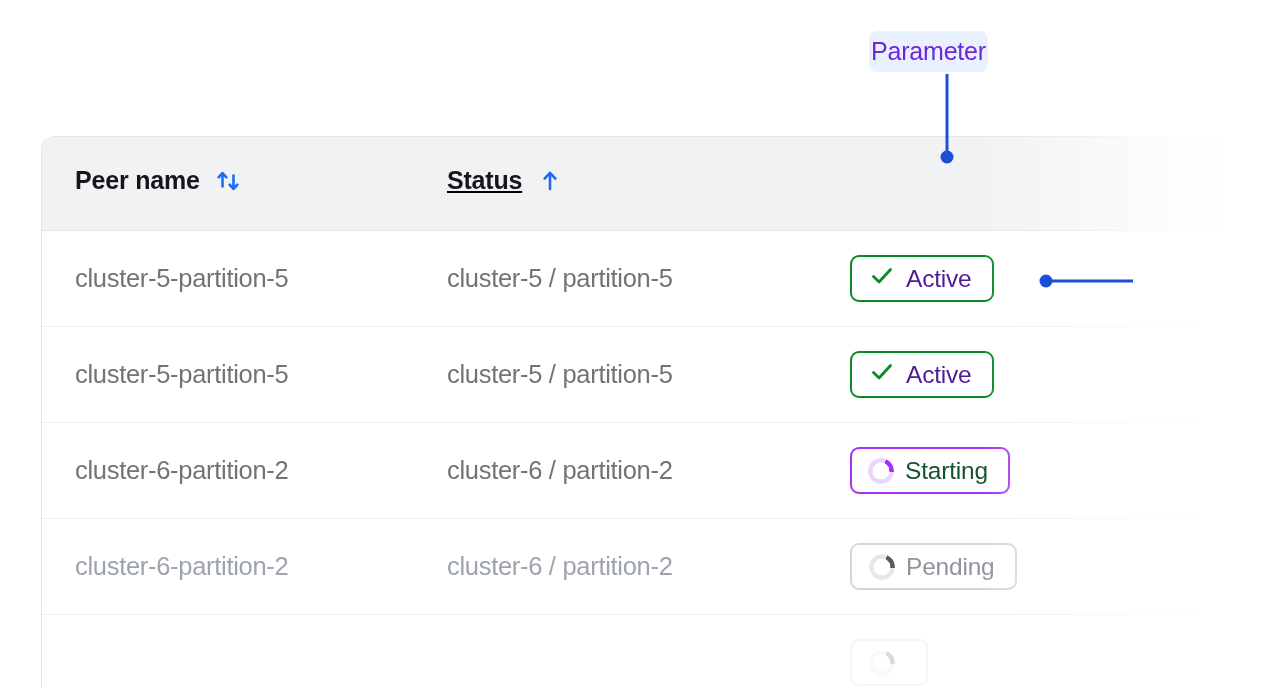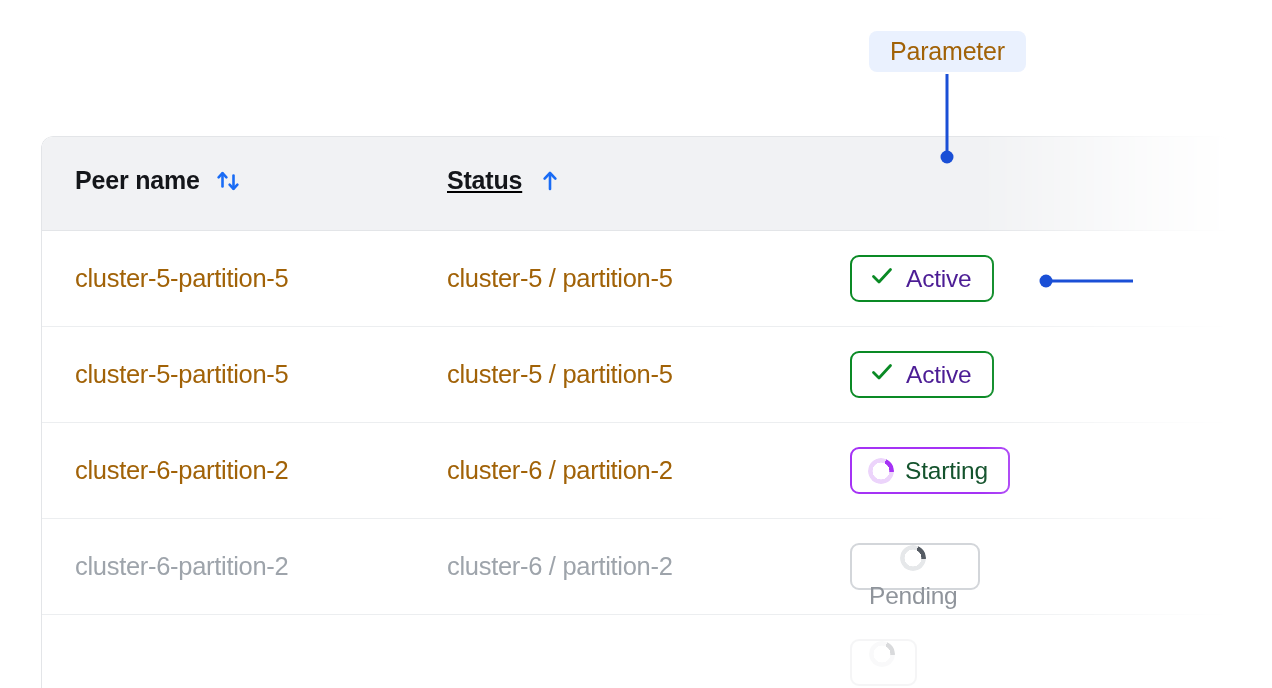--- a/index.html
+++ b/index.html
@@ -58,21 +58,21 @@
 
   .row {
     height: 96px;
     display: flex;
     align-items: center;
     border-bottom: 1px solid #eceef0;
     background: #fff;
   }
   .row .cell {
     font-size: 25.5px;
-    color: #a16207;
+    color: #737373;
     letter-spacing: -0.3px;
     white-space: nowrap;
   }
   .row.dim .cell { color: #9ea4ab; }
   .row.ghost { opacity: 0.22; }
 
   
   .sort-both, .sort-up { display: block; }
 
   
@@ -85,21 +85,21 @@
     border-radius: 9px;
     border: 2px solid transparent;
     font-size: 24.5px;
     font-weight: 500;
     letter-spacing: -0.2px;
     background: #fff;
     white-space: nowrap;
   }
   .pill.active   { border-color: #0a8a25; color: #4c1d95; }
   .pill.starting { border-color: #a532f5; color: #14532d; padding-left: 16px; }
-  .pill.pending  { border-color: #d3d6da; color: #8f949b; flex-direction: column; }
+  .pill.pending  { border-color: #d3d6da; color: #8f949b; }
 
   .spinner {
     width: 26px; height: 26px;
     border-radius: 50%;
     flex: none;
   }
   .spinner.purple {
     background:
       conic-gradient(from 25deg, #a532f5 0deg 70deg, #ecd4fb 70deg 360deg);
     -webkit-mask: radial-gradient(circle closest-side, transparent 64%, #000 66%);
@@ -112,24 +112,24 @@
     mask: radial-gradient(circle closest-side, transparent 64%, #000 66%);
   }
 
   
   .anno-badge {
     position: absolute;
     display: inline-flex;
     align-items: center;
     justify-content: center;
     height: 41px;
-    padding: 0 21px;
+    padding: 0 2px;
     border-radius: 8px;
     background: #eaf1fe;
-    color: #a16207;
+    color: #6d28d9;
     font-size: 25px;
     letter-spacing: -0.2px;
     white-space: nowrap;
   }
   #anno-parameter { left: 869px; top: 31px; }
   #anno-value     { left: 1135px; top: 261px; }
 
   .anno-svg { position: absolute; left: 0; top: 0; pointer-events: none; }
 </style>
 </head>

